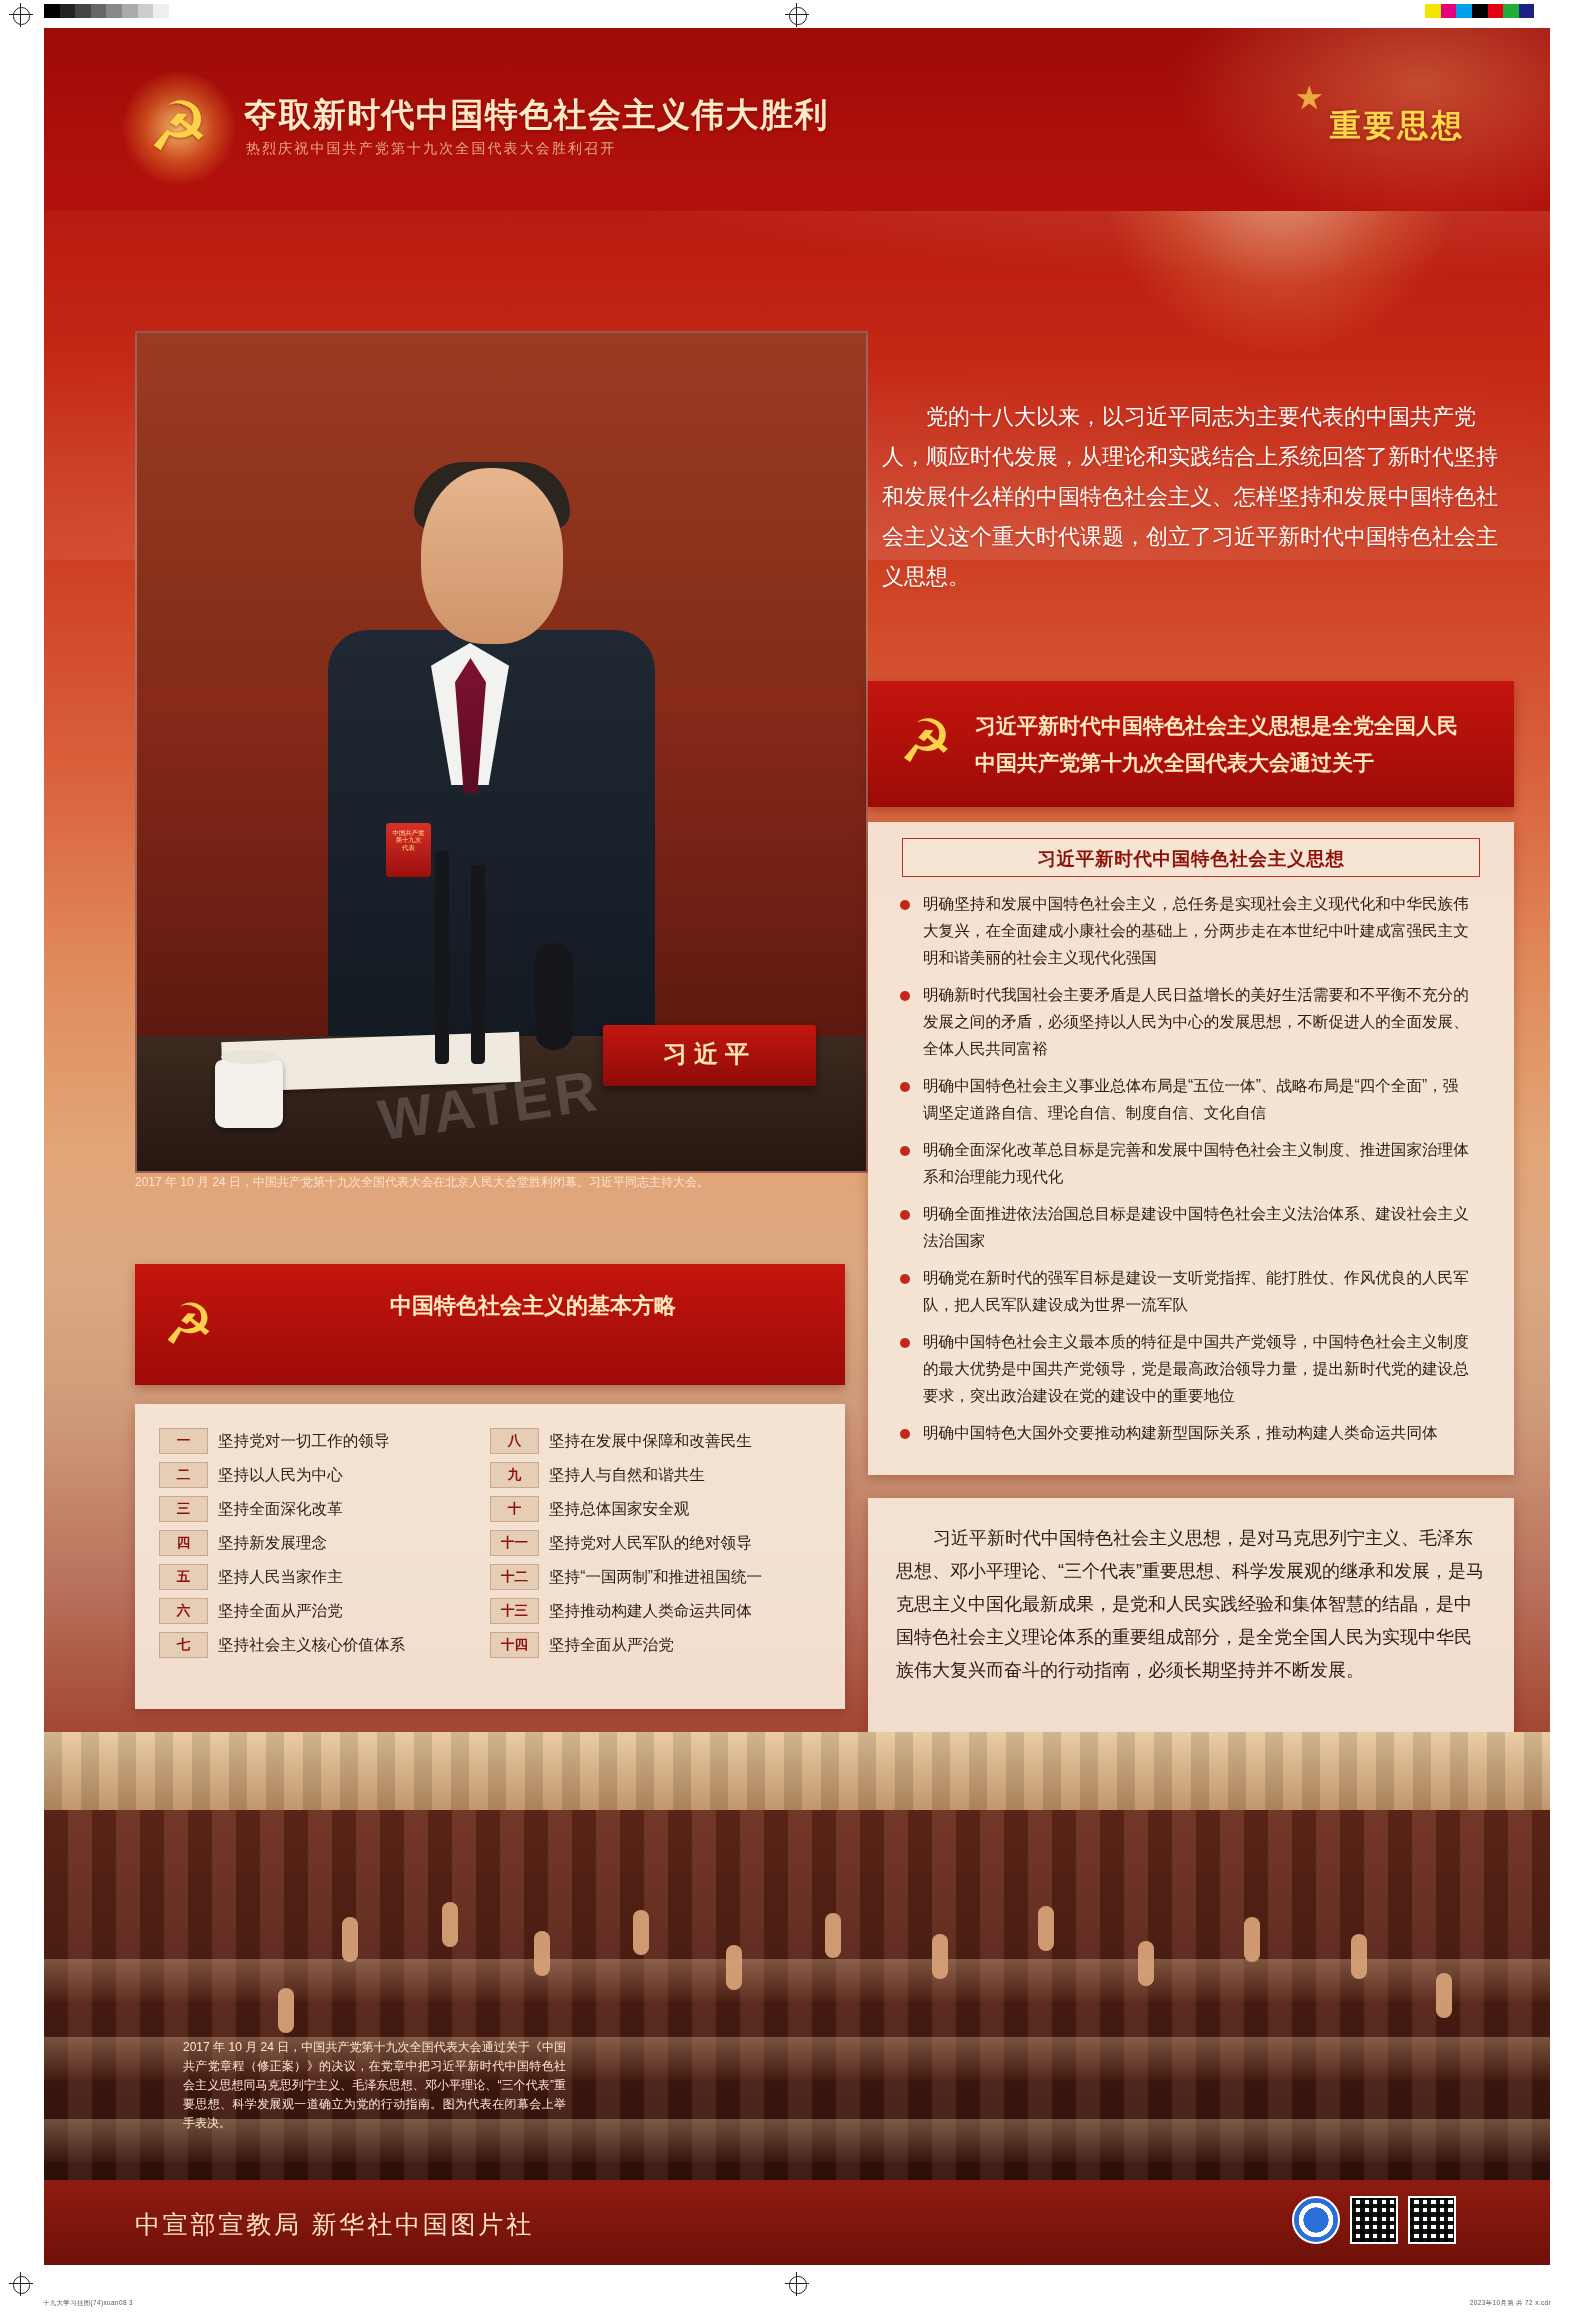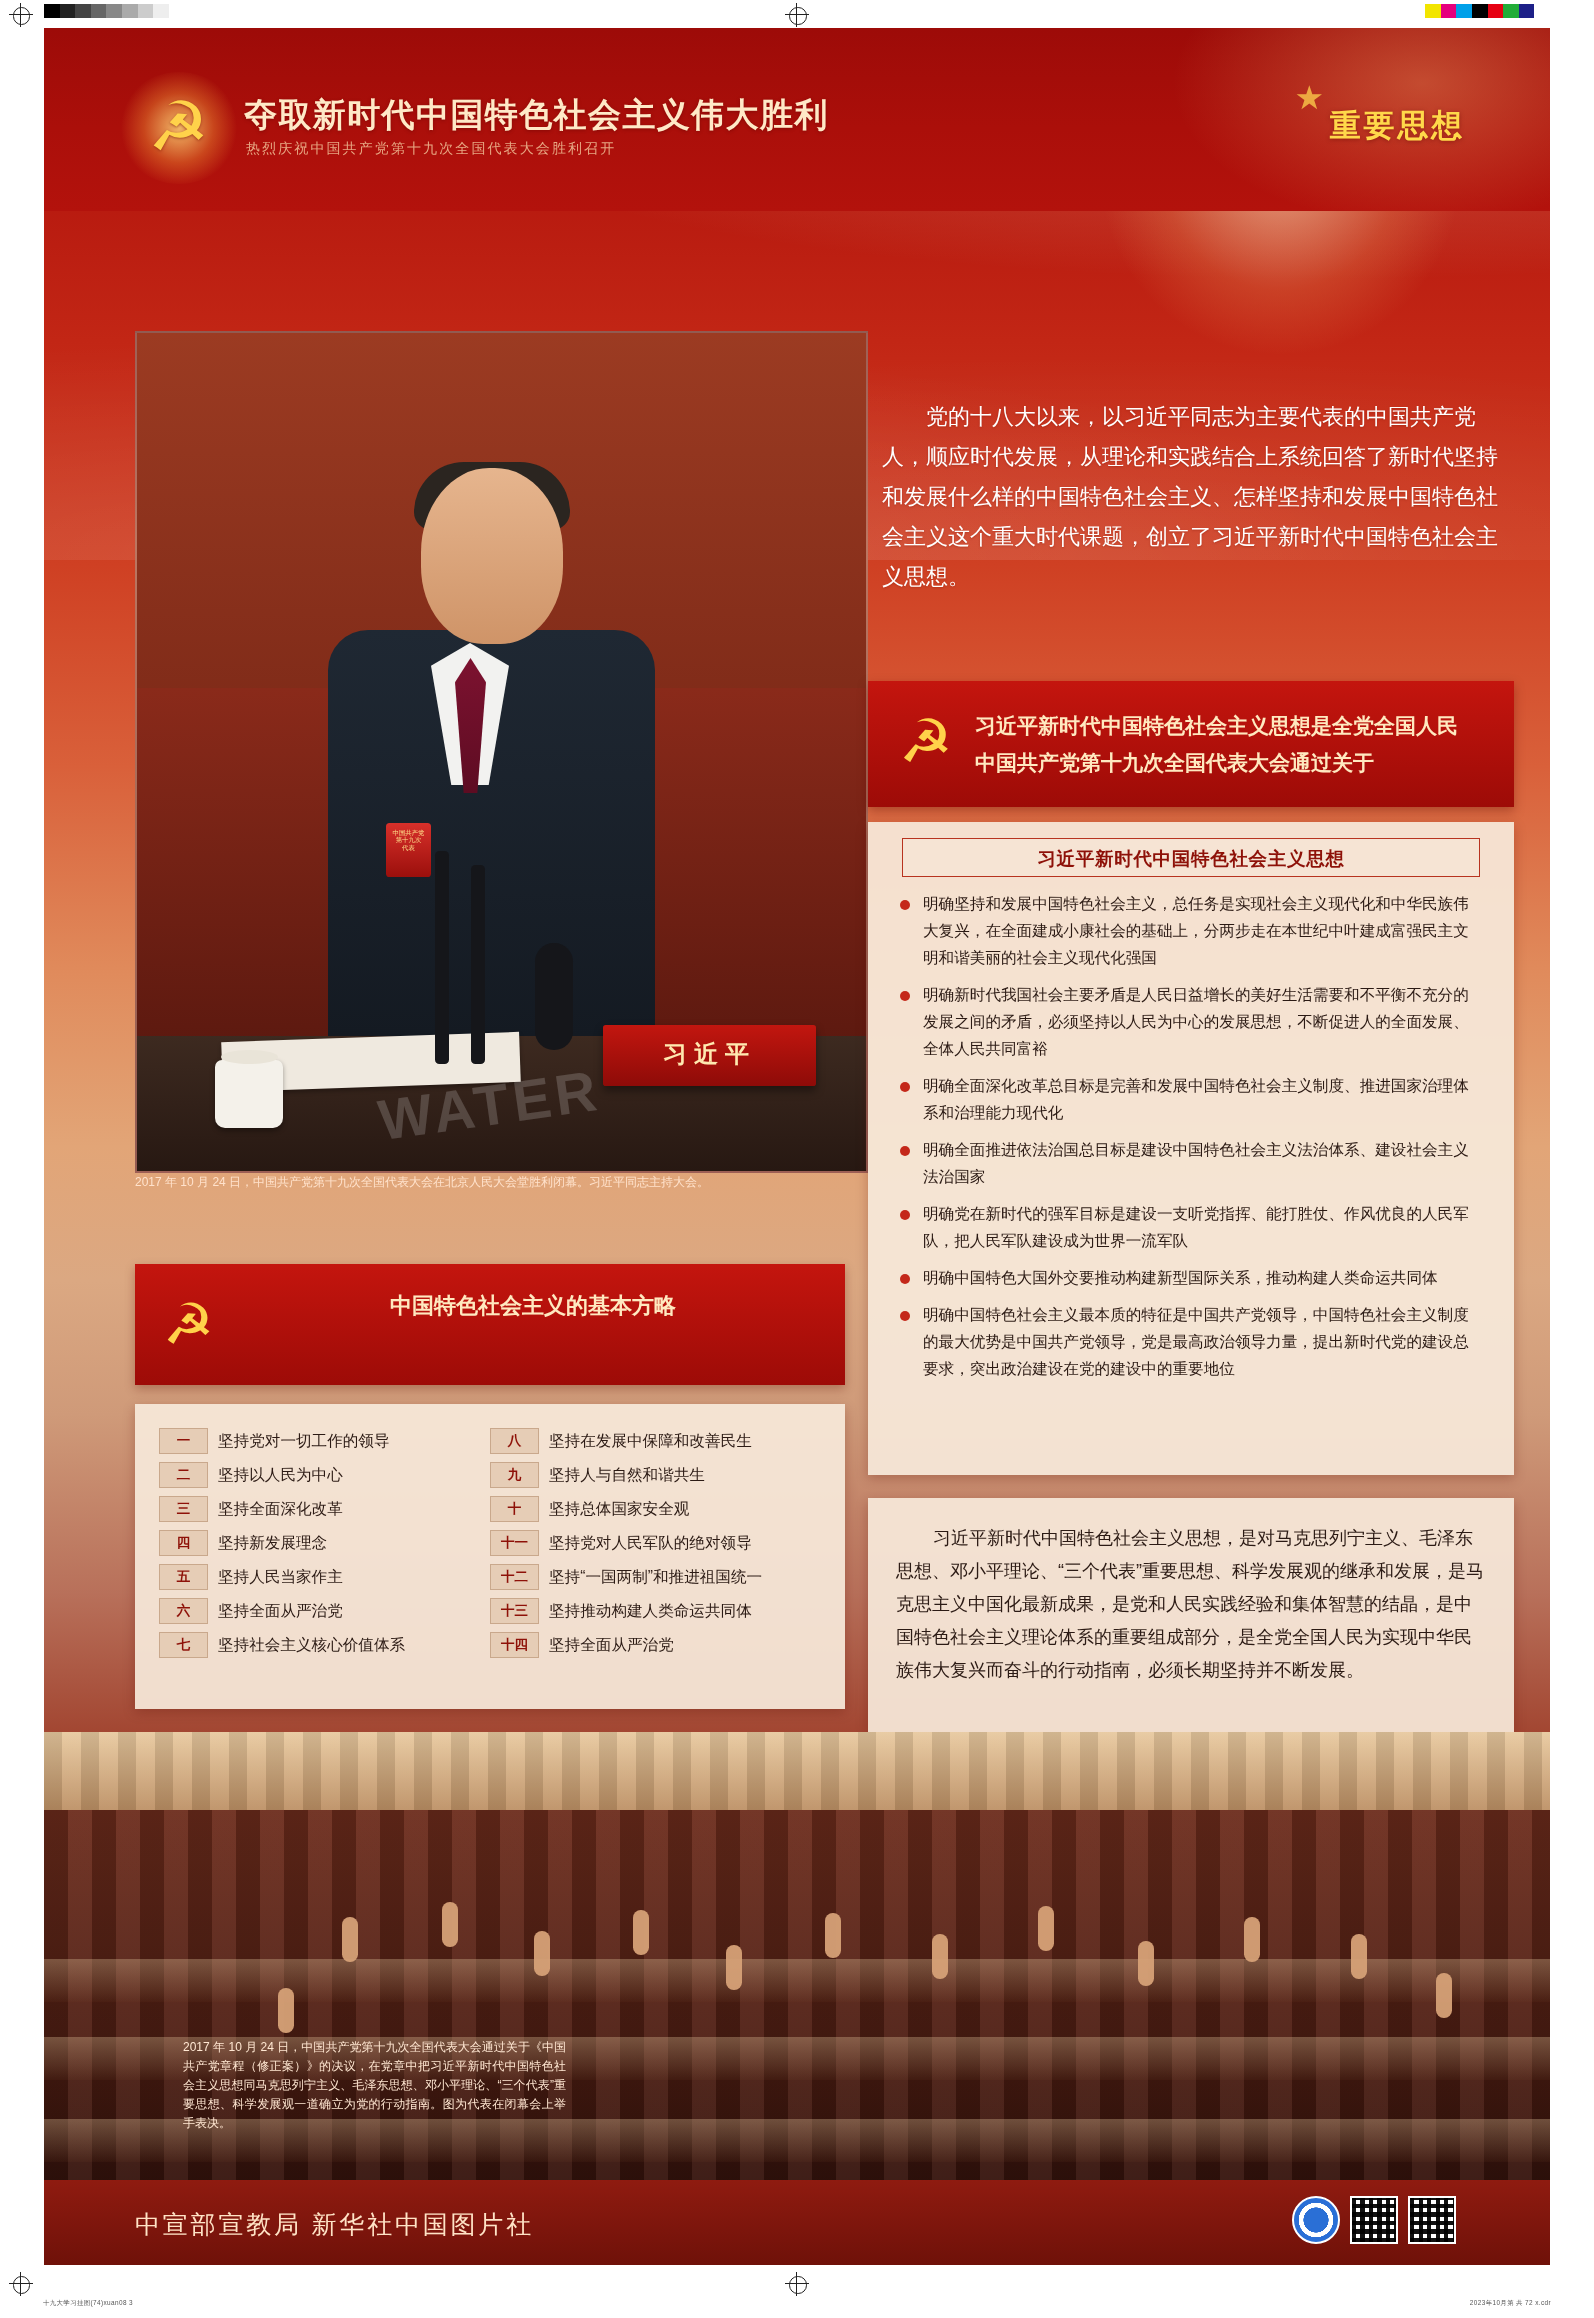--- a/index.html
+++ b/index.html
@@ -242,25 +242,26 @@
       </div>
     </div>
 
     <div class="panel">
       <div class="panel-title">
         <span>习近平新时代中国特色社会主义思想</span>
       </div>
       <div class="plist">
         <div class="pitem"><span class="dot"></span><span>明确坚持和发展中国特色社会主义，总任务是实现社会主义现代化和中华民族伟大复兴，在全面建成小康社会的基础上，分两步走在本世纪中叶建成富强民主文明和谐美丽的社会主义现代化强国</span></div>
         <div class="pitem"><span class="dot"></span><span>明确新时代我国社会主要矛盾是人民日益增长的美好生活需要和不平衡不充分的发展之间的矛盾，必须坚持以人民为中心的发展思想，不断促进人的全面发展、全体人民共同富裕</span></div>
+        <div class="pitem"><span class="dot"></span><span>明确中国特色社会主义事业总体布局是“五位一体”、战略布局是“四个全面”，强调坚定道路自信、理论自信、制度自信、文化自信</span></div>
         <div class="pitem"><span class="dot"></span><span>明确全面深化改革总目标是完善和发展中国特色社会主义制度、推进国家治理体系和治理能力现代化</span></div>
         <div class="pitem"><span class="dot"></span><span>明确全面推进依法治国总目标是建设中国特色社会主义法治体系、建设社会主义法治国家</span></div>
         <div class="pitem"><span class="dot"></span><span>明确党在新时代的强军目标是建设一支听党指挥、能打胜仗、作风优良的人民军队，把人民军队建设成为世界一流军队</span></div>
+        <div class="pitem"><span class="dot"></span><span>明确中国特色社会主义最本质的特征是中国共产党领导，中国特色社会主义制度的最大优势是中国共产党领导，党是最高政治领导力量，提出新时代党的建设总要求，突出政治建设在党的建设中的重要地位</span></div>
         <div class="pitem"><span class="dot"></span><span>明确中国特色大国外交要推动构建新型国际关系，推动构建人类命运共同体</span></div>
-        <div class="pitem"><span class="dot"></span><span>明确中国特色社会主义最本质的特征是中国共产党领导，中国特色社会主义制度的最大优势是中国共产党领导，党是最高政治领导力量，提出新时代党的建设总要求，突出政治建设在党的建设中的重要地位</span></div>
       </div>
     </div>
 
     <div class="sum-para">
       <p>习近平新时代中国特色社会主义思想，是对马克思列宁主义、毛泽东思想、邓小平理论、“三个代表”重要思想、科学发展观的继承和发展，是马克思主义中国化最新成果，是党和人民实践经验和集体智慧的结晶，是中国特色社会主义理论体系的重要组成部分，是全党全国人民为实现中华民族伟大复兴而奋斗的行动指南，必须长期坚持并不断发展。</p>
     </div>
 
     <div class="strat-head">
       <div class="bem">☭</div>
       <div class="stxt">

